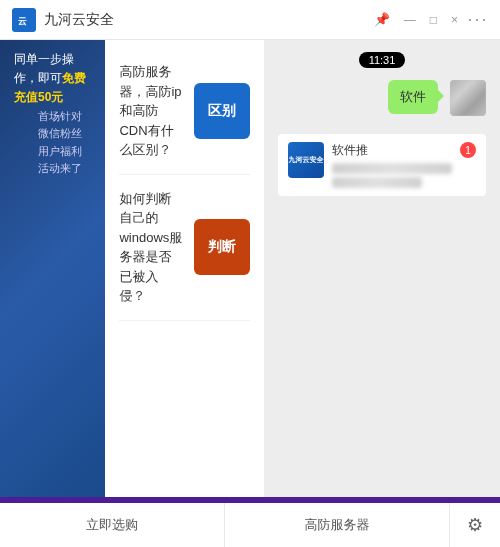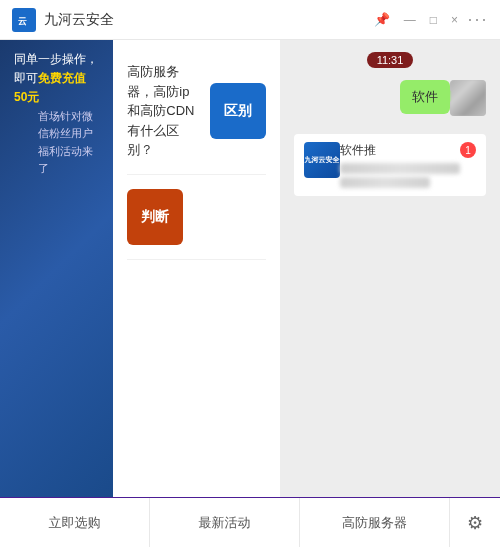--- a/index.html
+++ b/index.html
@@ -140,33 +140,33 @@
       background: #ededed;
       padding: 10px 14px;
       display: flex;
       flex-direction: column;
     }
     .time-stamp {
       text-align: center;
       margin-bottom: 12px;
     }
     .time-stamp span {
-      background: #7f1d1d;
+      background: #000000;
       color: #fff;
       font-size: 11px;
       padding: 2px 10px;
       border-radius: 10px;
     }
 
     
     .chat-message-right {
       display: flex;
       justify-content: flex-end;
       align-items: flex-start;
-      gap: 0;
+      gap: 12px;
       margin-bottom: 12px;
     }
     .chat-bubble-green {
       background: #95ec69;
       border-radius: 6px;
       padding: 8px 12px;
       font-size: 13px;
       color: #333;
       max-width: 200px;
       position: relative;
@@ -198,21 +198,21 @@
       height: 36px;
       border-radius: 4px;
       background: linear-gradient(135deg, #b0b0b0, #d0d0d0, #a0a0a0, #c0c0c0);
       filter: blur(1px);
     }
 
     
     .notification-item {
       display: flex;
       align-items: flex-start;
-      gap: 0;
+      gap: 8px;
       background: #fff;
       border-radius: 4px;
       padding: 8px 10px;
       margin-top: 6px;
     }
     .notif-avatar {
       width: 36px;
       height: 36px;
       border-radius: 4px;
       flex-shrink: 0;
@@ -265,21 +265,21 @@
       align-items: center;
       justify-content: center;
       font-size: 10px;
       flex-shrink: 0;
     }
 
     
     .bottom-nav {
       display: flex;
       background: #fff;
-      border-top: 1px solid #4c1d95;
+      border-top: 6px solid #4c1d95;
       height: 50px;
     }
     .nav-item {
       flex: 1;
       display: flex;
       align-items: center;
       justify-content: center;
       cursor: pointer;
       font-size: 13px;
       color: #555;
@@ -326,20 +326,21 @@
       <div class="subtitle">首场针对微信粉丝用户福利活动来了</div>
     </div>
   </div>
 
   <div class="article-list">
     <div class="article-item">
       <div class="article-text">高防服务器，高防ip和高防CDN有什么区别？</div>
       <div class="article-tag">区别</div>
     </div>
     <div class="article-item">
+      <div class="article-text">如何判断自己的windows服务器是否已被入侵？</div>
       <div class="article-tag teal">判断</div>
     </div>
   </div>
 
   <div class="chat-area">
 
     <div class="time-stamp">
       <span>11:31</span>
     </div>
 
@@ -366,21 +367,18 @@
 
   </div>
 
 </div>
 
 <div class="bottom-nav">
   <div class="nav-item">
     <span>立即选购</span>
   </div>
   <div class="nav-item">
-    <span>最新活动</span>
-  </div>
-  <div class="nav-item">
     <span>高防服务器</span>
   </div>
   <div class="nav-item">
     <span class="nav-settings">⚙</span>
   </div>
 </div>
 
 </body></html>

